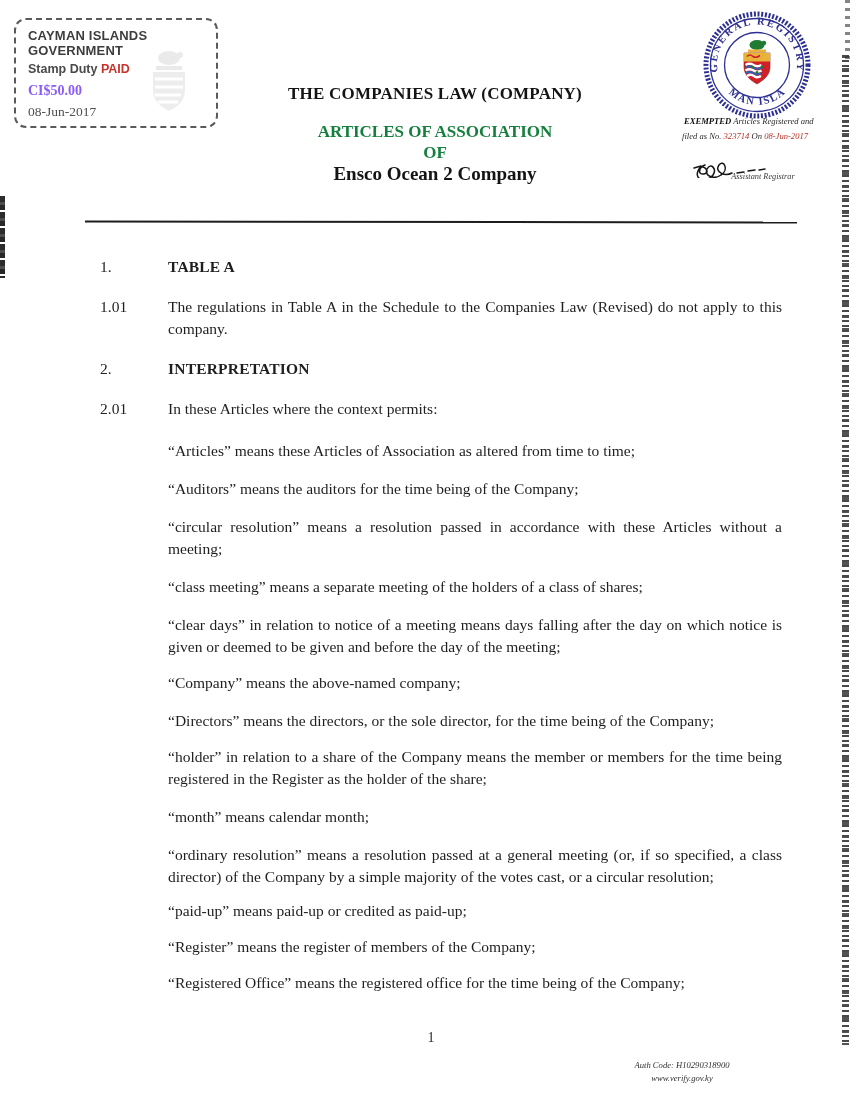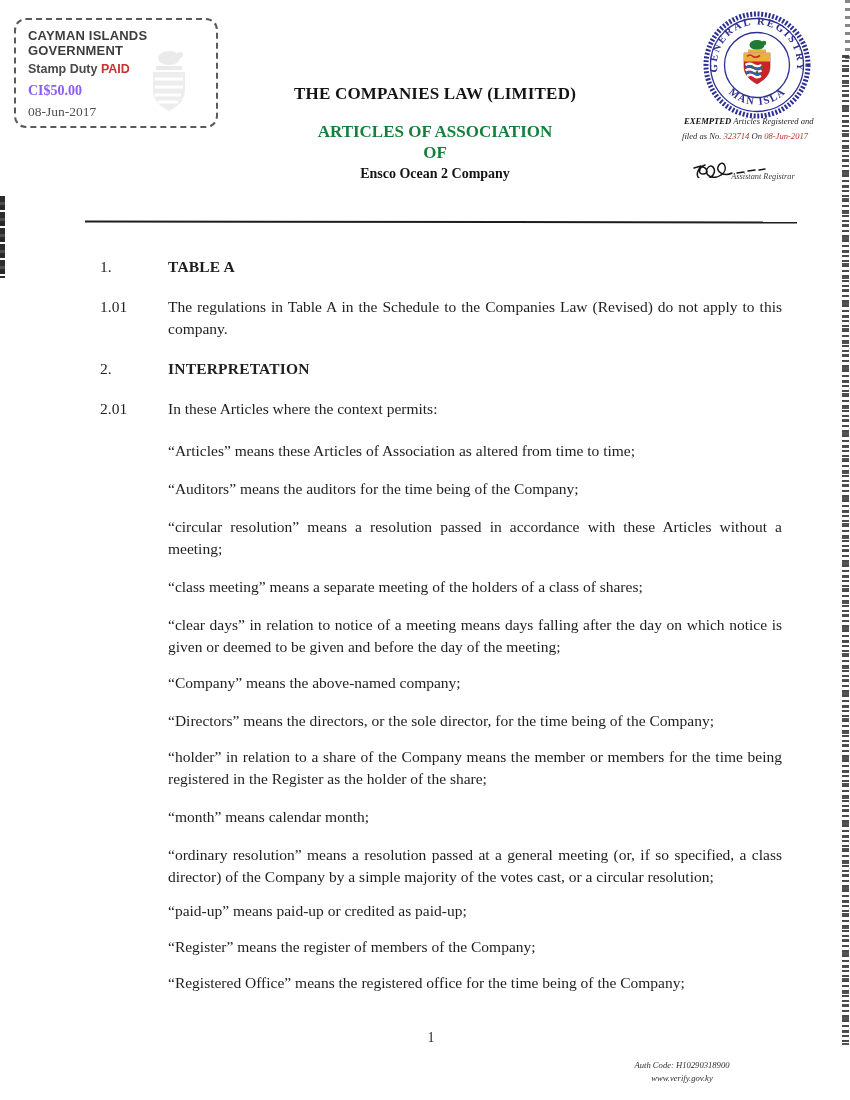--- a/index.html
+++ b/index.html
@@ -56,21 +56,21 @@
   .signature{position:absolute;left:692px;top:146px;}
   .registrar{
     position:absolute;left:676px;top:172px;width:174px;text-align:center;
     font-style:italic;font-size:8.3px;color:#3a3a3a;
   }
   
   .titleblock{position:absolute;left:90px;top:82px;width:690px;text-align:center;}
   .t-law{font-size:17px;font-weight:bold;line-height:23px;letter-spacing:.2px;color:#141414;}
   .t-gap{height:16px;}
   .t-aoa{font-size:17px;font-weight:bold;line-height:21px;color:#15803d;}
-  .t-company{font-size:14px;font-weight:bold;line-height:21px;color:#141414;}
+  .t-company{font-size:19px;font-weight:bold;line-height:21px;color:#141414;}
   .rule{
     position:absolute;left:85px;top:221px;width:712px;height:2px;
     background:#1d1d1d;transform:rotate(.08deg);
   }
   
   .body{
     position:absolute;left:100px;top:256px;width:682px;
     font-size:15.5px;line-height:22px;color:#1e1e1e;
   }
   .row{display:flex;}
@@ -149,21 +149,21 @@
   <div class="regline reg2"><span>filed as No. </span><span class="red">323714</span><span> On </span><span class="red">08-Jun-2017</span></div>
 
   <div class="signature">
     <svg width="118" height="32" viewBox="0 0 118 32">
       <path d="M2 22 l7 -2 m4 -1 c-6 2 -8 10 -1 9 c8 -1 -2 -13 -6 -3 c-4 10 10 11 15 4 c4 -6 -2 -13 -6 -6 c-3 7 7 11 14 6 c8 -5 3 -16 -2 -10 c-5 7 6 12 13 8 m5 0 l7 -1 m4 -1 l7 -1 m4 0 l6 -1" stroke="#151515" stroke-width="1.5" fill="none" stroke-linecap="round"></path>
     </svg>
   </div>
   <div class="registrar">Assistant Registrar</div>
 
   <div class="titleblock">
-    <div class="t-law">THE COMPANIES LAW (LIMITED)</div>
+    <div class="t-law">THE COMPANIES LAW (COMPANY)</div>
     <div class="t-gap"></div>
     <div class="t-aoa">ARTICLES OF ASSOCIATION</div>
     <div class="t-aoa">OF</div>
     <div class="t-company">Ensco Ocean 2 Company</div>
   </div>
 
   <div class="rule"></div>
 
   <div class="body">
 

